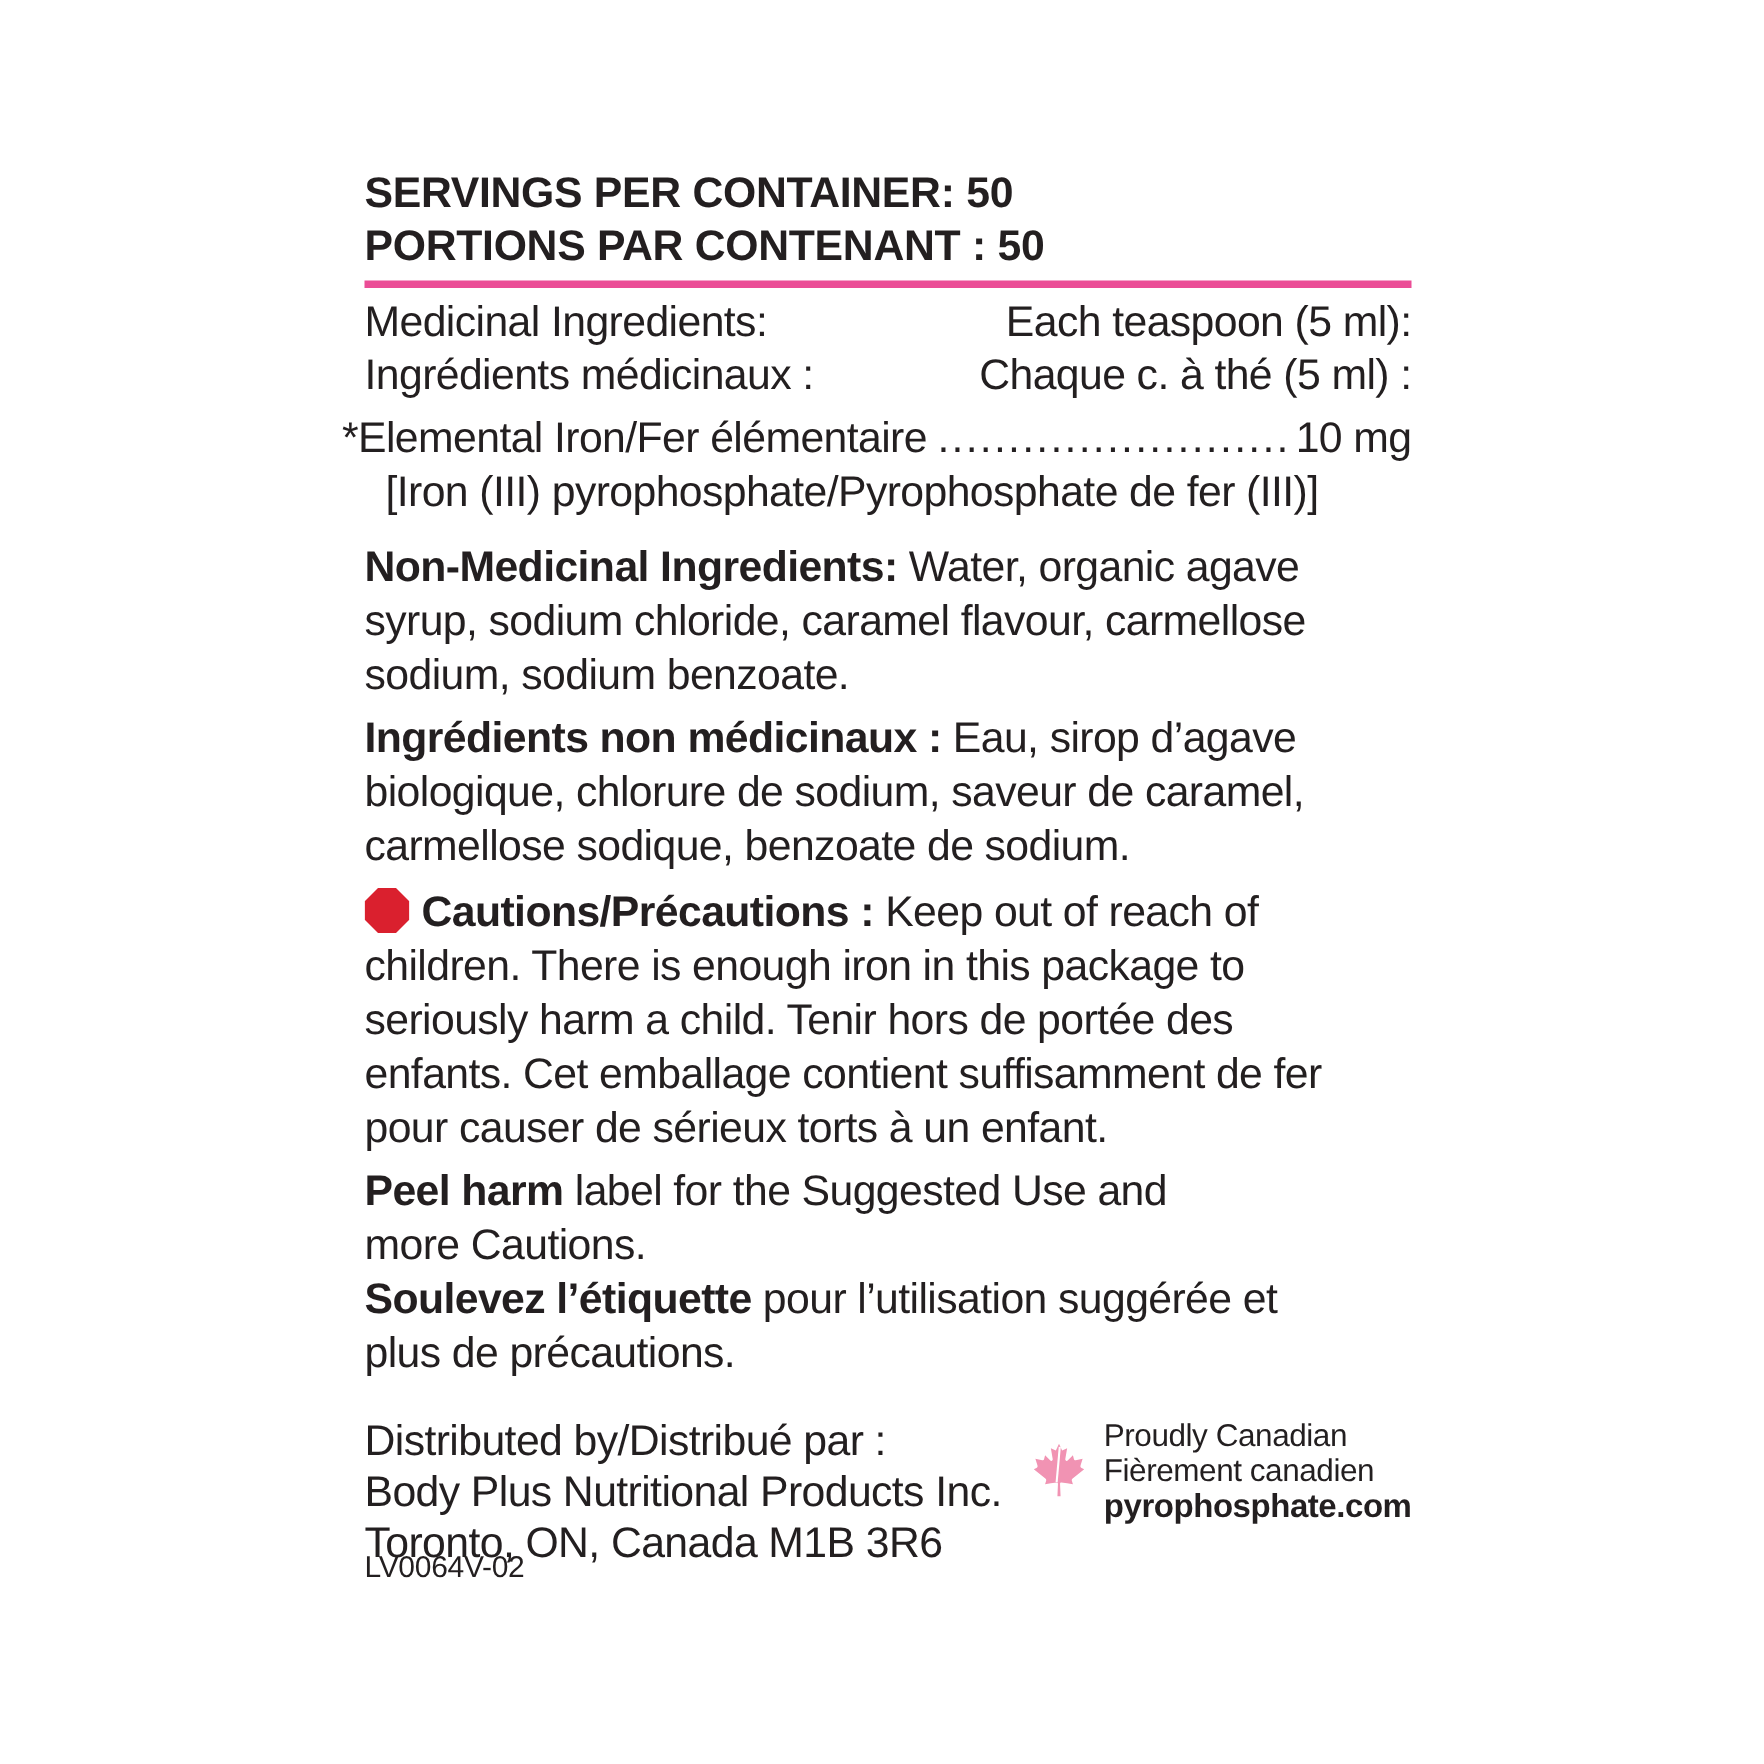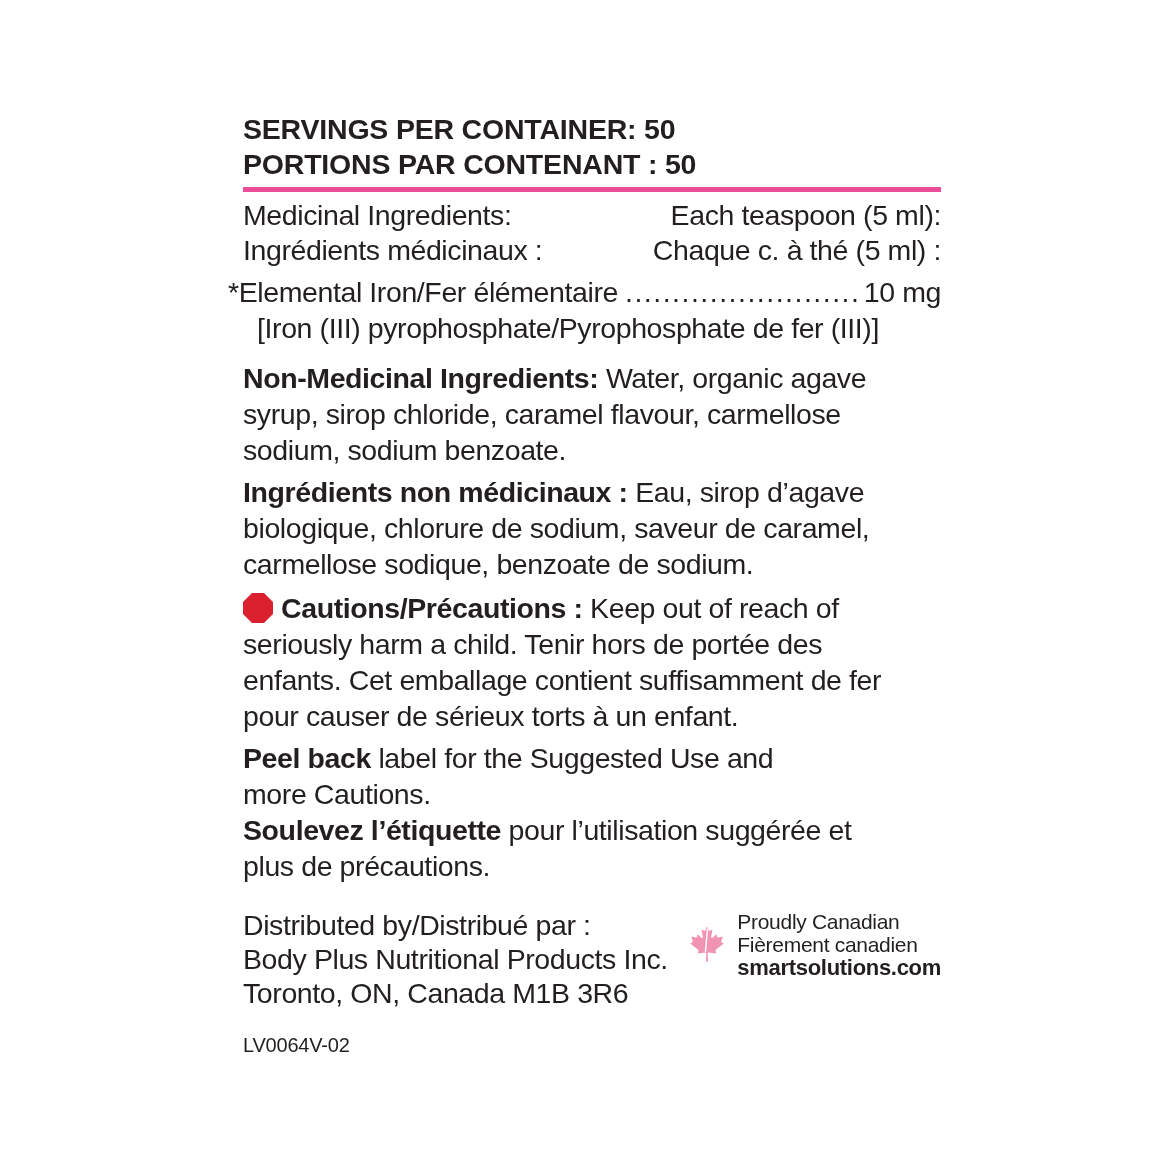--- a/index.html
+++ b/index.html
@@ -150,39 +150,40 @@
 
     <div class="iron-row">
       <span class="iron-name">*Elemental Iron/Fer élémentaire</span>
       <span class="iron-dots">................................................................</span>
       <span class="iron-value">10 mg</span>
     </div>
     <div class="line iron-source">[Iron (III) pyrophosphate/Pyrophosphate de fer (III)]</div>
 
     <div class="para-nonmed-en">
       <div class="line"><span class="b">Non-Medicinal Ingredients:</span><span> Water, organic agave</span></div>
-      <div class="line">syrup, sirop chloride, caramel flavour, carmellose</div>
+      <div class="line">syrup, sodium chloride, caramel flavour, carmellose</div>
       <div class="line">sodium, sodium benzoate.</div>
     </div>
 
     <div class="para-nonmed-fr">
       <div class="line"><span class="b">Ingrédients non médicinaux :</span><span> Eau, sirop d’agave</span></div>
       <div class="line">biologique, chlorure de sodium, saveur de caramel,</div>
       <div class="line">carmellose sodique, benzoate de sodium.</div>
     </div>
 
     <div class="para-cautions">
       <div class="line"><span class="octagon"></span><span class="b">Cautions/Précautions :</span><span> Keep out of reach of</span></div>
+      <div class="line">children. There is enough iron in this package to</div>
       <div class="line">seriously harm a child. Tenir hors de portée des</div>
       <div class="line">enfants. Cet emballage contient suffisamment de fer</div>
       <div class="line">pour causer de sérieux torts à un enfant.</div>
     </div>
 
     <div class="para-peel">
-      <div class="line"><span class="b">Peel back</span><span> label for the Suggested Use and</span></div>
+      <div class="line"><span class="b">Peel harm</span><span> label for the Suggested Use and</span></div>
       <div class="line">more Cautions.</div>
     </div>
 
     <div class="para-soulevez">
       <div class="line"><span class="b">Soulevez l’étiquette</span><span> pour l’utilisation suggérée et</span></div>
       <div class="line">plus de précautions.</div>
     </div>
 
     <div class="para-dist dist-row">
       <div class="dist-address">
@@ -193,21 +194,21 @@
       <div class="canadian-block">
         <div class="leaf-wrap">
           <svg width="42" height="46" viewBox="0 0 24 24" aria-hidden="true">
             <path fill="#F193B3" d="M12 2 L13.2 4.6 L15.1 3.7 L14.4 7.8 C14.3 8.4 14.9 8.8 15.4 8.3 L17.3 6.4 L17.7 7.9 C17.8 8.2 18.1 8.4 18.4 8.3 L21 7.7 L20.2 10.3 C20.1 10.7 20.2 11 20.6 11.2 L21.6 11.7 L17.2 15.2 C16.9 15.4 16.8 15.8 16.9 16.1 L17.3 17.4 C15.8 17.2 14.4 16.9 12.9 16.8 C12.6 16.8 12.4 17 12.4 17.3 L12.6 22 L11.4 22 L11.6 17.3 C11.6 17 11.4 16.8 11.1 16.8 C9.6 16.9 8.2 17.2 6.7 17.4 L7.1 16.1 C7.2 15.8 7.1 15.4 6.8 15.2 L2.4 11.7 L3.4 11.2 C3.8 11 3.9 10.7 3.8 10.3 L3 7.7 L5.6 8.3 C5.9 8.4 6.2 8.2 6.3 7.9 L6.7 6.4 L8.6 8.3 C9.1 8.8 9.7 8.4 9.6 7.8 L8.9 3.7 L10.8 4.6 Z"></path>
             <path d="M12.3 3.2 L11.1 16.6" stroke="#ffffff" stroke-width="0.8" fill="none"></path>
           </svg>
         </div>
         <div class="canadian-text">
           <div class="small-line">Proudly Canadian</div>
           <div class="small-line">Fièrement canadien</div>
-          <div class="site-line">smartsolutions.com</div>
+          <div class="site-line">pyrophosphate.com</div>
         </div>
       </div>
     </div>
 
   </div>
 
   <div class="product-code">LV0064V-02</div>
 </div>
 
 </body></html>

